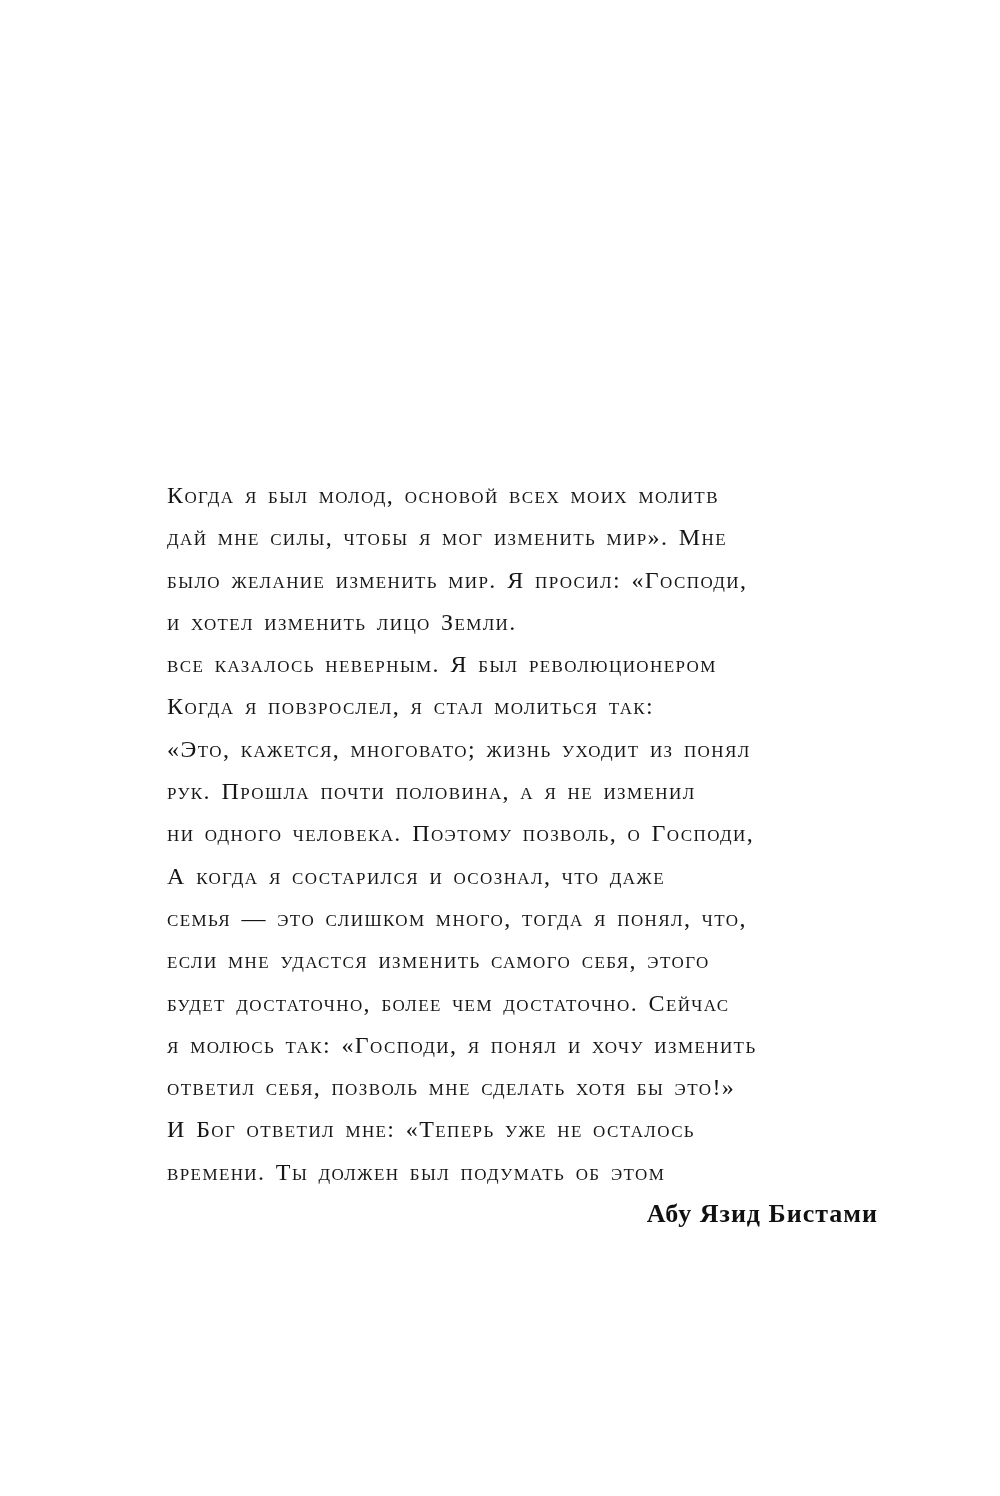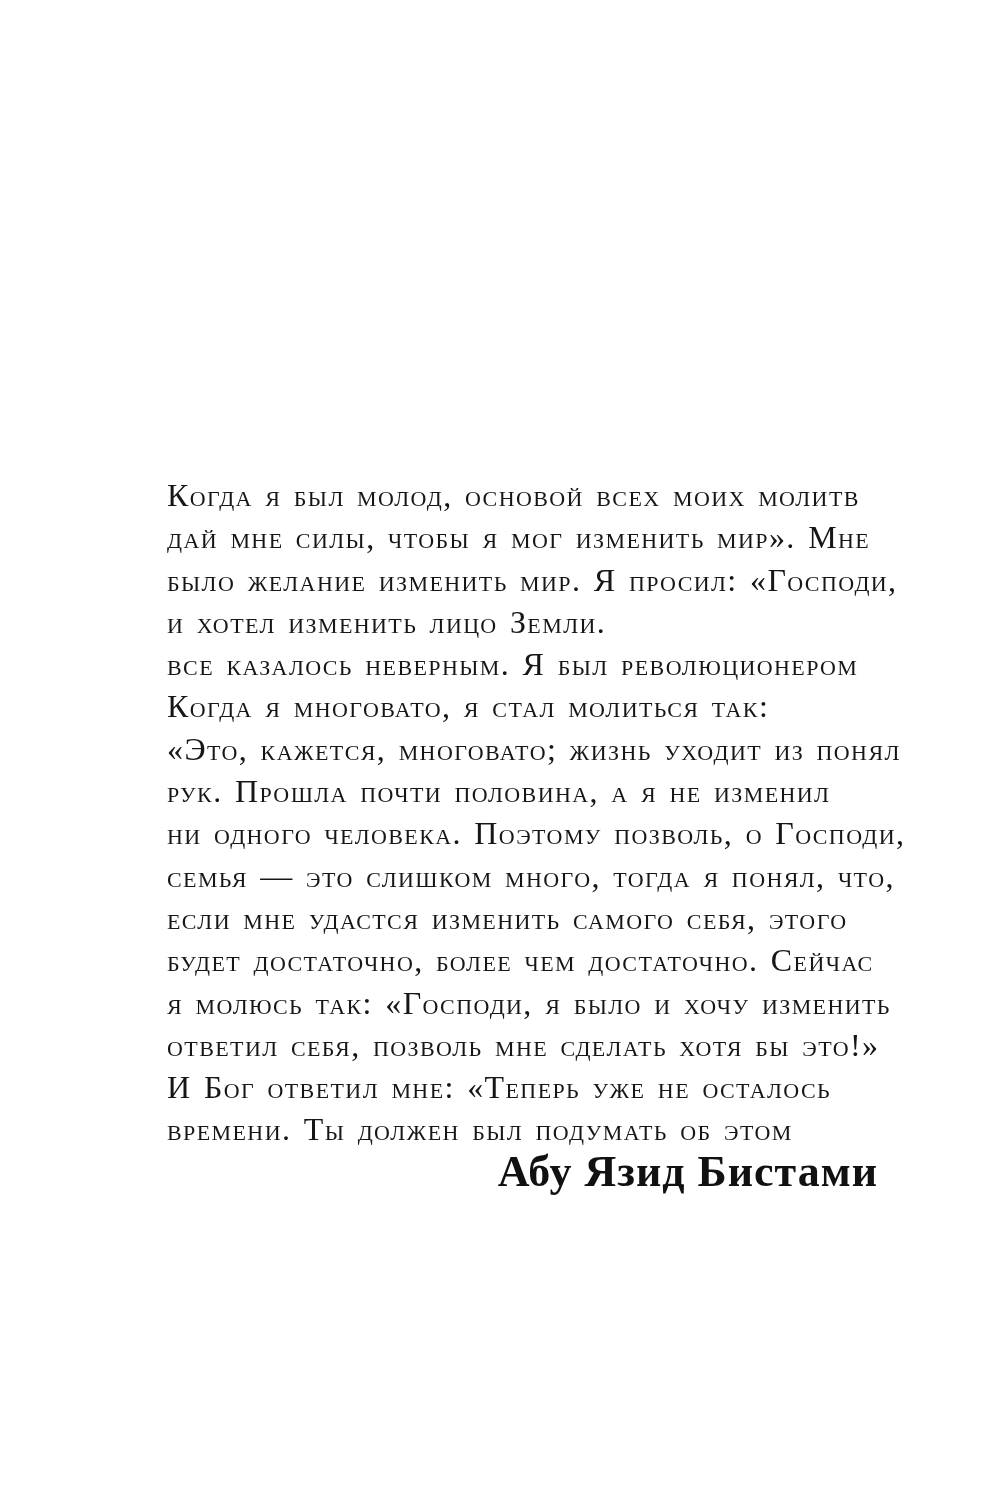--- a/index.html
+++ b/index.html
@@ -16,58 +16,59 @@
     font-family: "Liberation Serif", serif;
     color: #161616;
   }
   .quote-block {
     position: absolute;
     left: 167px;
     top: 474px;
     width: 711px;
   }
   .quote-line {
-    font-size: 32px;
+    font-size: 24px;
     line-height: 42.3px;
     height: 42.3px;
     font-variant: small-caps;
     font-variant-caps: small-caps;
     letter-spacing: 1.4px;
     word-spacing: 3px;
     white-space: nowrap;
     font-weight: 400;
   }
   .attribution {
     margin-top: -4px;
     text-align: right;
     font-weight: bold;
-    font-size: 44px;
+    font-size: 26px;
     line-height: 50px;
     letter-spacing: 1px;
     color: #111111;
   }
 </style>
 </head>
 <body>
 
 <div class="page">
   <div class="quote-block">
     <div>
         <div class="quote-line">Когда я был молод, основой всех моих молитв</div>
         <div class="quote-line">дай мне силы, чтобы я мог изменить мир». Мне</div>
         <div class="quote-line">было желание изменить мир. Я просил: «Господи,</div>
         <div class="quote-line">и хотел изменить лицо Земли.</div>
         <div class="quote-line">все казалось неверным. Я был революционером</div>
-        <div class="quote-line">Когда я многовато, я стал молиться так:</div>
+        <div class="quote-line">Когда я повзрослел, я стал молиться так:</div>
         <div class="quote-line">«Это, кажется, многовато; жизнь уходит из понял</div>
         <div class="quote-line">рук. Прошла почти половина, а я не изменил</div>
         <div class="quote-line">ни одного человека. Поэтому позволь, о Господи,</div>
+        <div class="quote-line">А когда я состарился и осознал, что даже</div>
         <div class="quote-line">семья — это слишком много, тогда я понял, что,</div>
         <div class="quote-line">если мне удастся изменить самого себя, этого</div>
         <div class="quote-line">будет достаточно, более чем достаточно. Сейчас</div>
-        <div class="quote-line">я молюсь так: «Господи, я было и хочу изменить</div>
+        <div class="quote-line">я молюсь так: «Господи, я понял и хочу изменить</div>
         <div class="quote-line">ответил себя, позволь мне сделать хотя бы это!»</div>
         <div class="quote-line">И Бог ответил мне: «Теперь уже не осталось</div>
         <div class="quote-line">времени. Ты должен был подумать об этом</div>
       </div>
     <div class="attribution">Абу Язид Бистами</div>
   </div>
 </div>
 
 </body></html>

